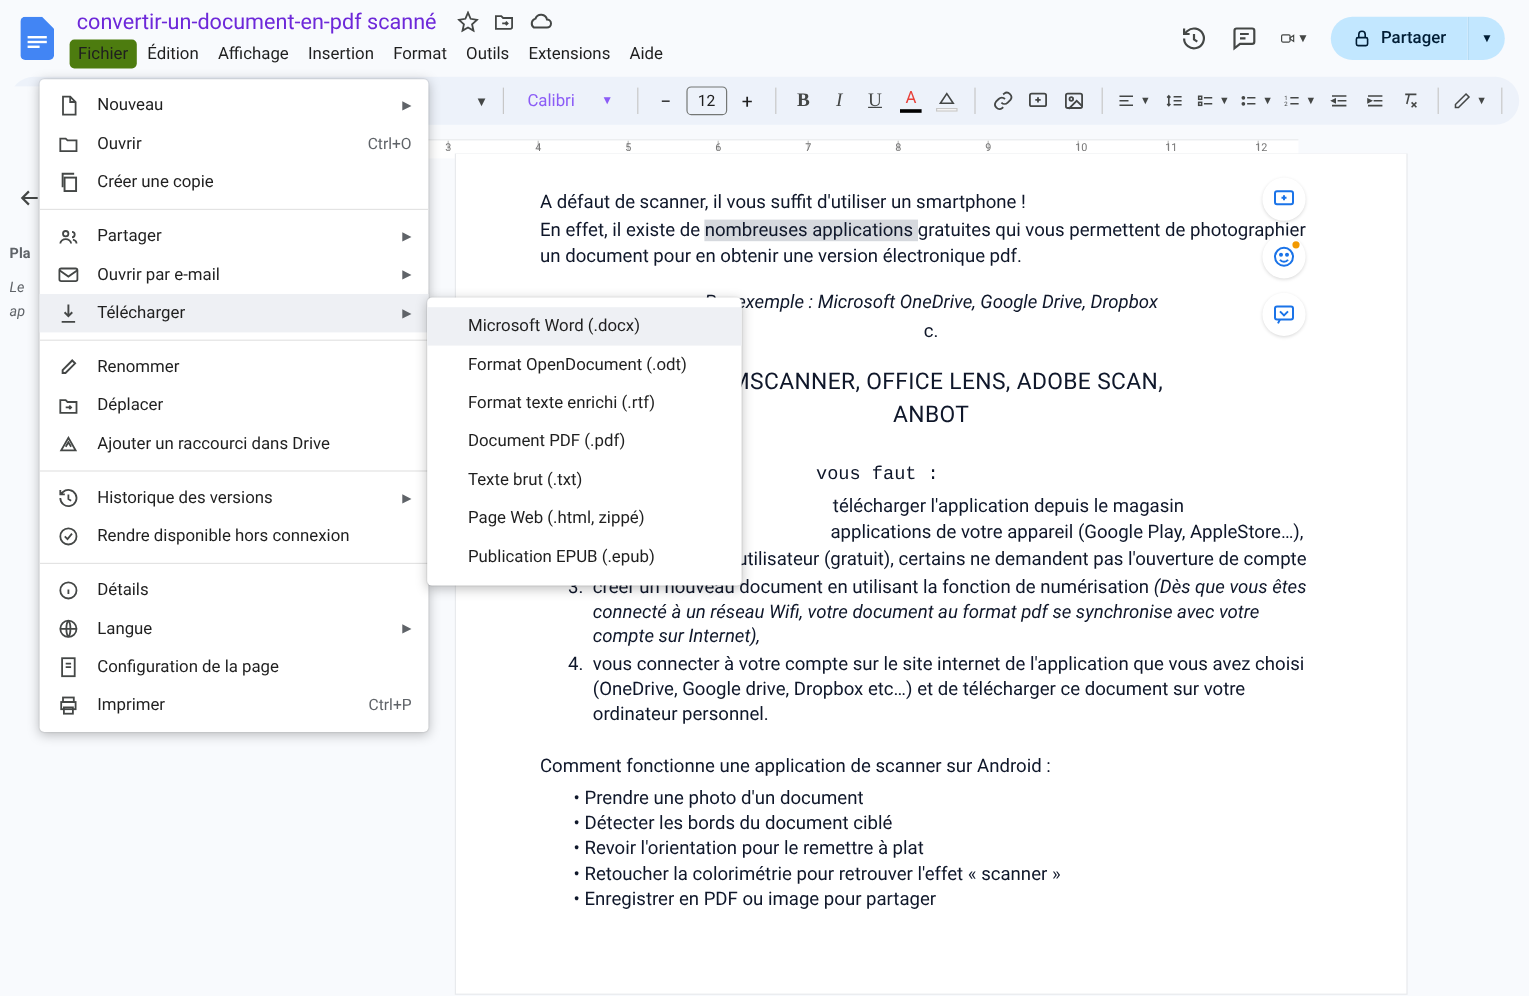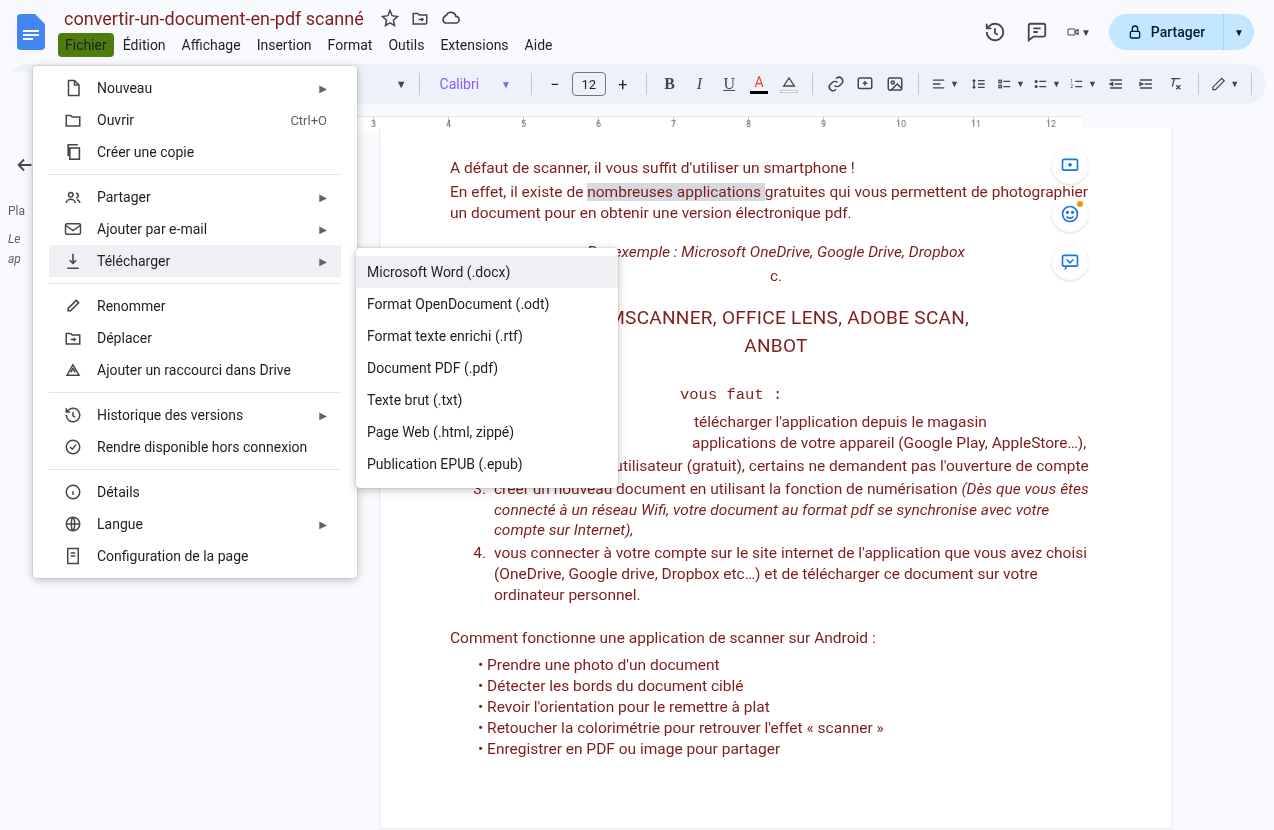--- a/index.html
+++ b/index.html
@@ -1,64 +1,64 @@
 <!DOCTYPE html>
 <html><head>
 <meta charset="utf-8">
 <style>
 * { margin:0; padding:0; box-sizing:border-box; font-family:"Google Sans",Roboto,Arial,sans-serif; }
 body { width:1274px; height:830px; background:#f8fafd; position:relative; overflow:hidden; color:#1f1f1f; }
 .top-bar { display:flex; align-items:center; height:64px; padding:8px 12px; gap:8px; position:relative; }
 .doc-logo { width:38px; height:38px; display:flex; align-items:center; justify-content:center; }
 .doc-title-area { display:flex; flex-direction:column; flex:1; gap:2px; }
 .title-row { display:flex; align-items:center; gap:10px; height:24px; }
-.doc-title { font-size:18px; color:#7f1d1d; padding:2px 6px; }
+.doc-title { font-size:18px; color:#6d28d9; padding:2px 6px; }
 .title-icon { width:20px; height:20px; color:#444746; display:flex; align-items:center; justify-content:center; }
 .menu-row { display:flex; gap:2px; height:26px; align-items:center; }
 .menu-item { font-size:14px; padding:4px 7px; border-radius:4px; cursor:pointer; color:#1f1f1f; }
 .menu-item.active { background:#4d7c0f; }
 .right-actions { display:flex; align-items:center; gap:18px; margin-right:8px; }
 .action-icon { width:24px; height:24px; color:#444746; display:flex; align-items:center; justify-content:center; cursor:pointer; }
 .share-btn-wrap { display:flex; align-items:center; }
 .share-btn { background:#c2e7ff; color:#001d35; display:flex; align-items:center; gap:8px; font-size:14px; font-weight:500; height:36px; padding:0 18px; border-radius:30px 0 0 30px; cursor:pointer; }
 .share-caret { background:#c2e7ff; height:36px; padding:0 10px; display:flex; align-items:center; border-radius:0 30px 30px 0; border-left:1px solid #a9d3ed; cursor:pointer; }
 .toolbar { background:#edf2fa; border-radius:24px; margin:0 8px; height:40px; display:flex; align-items:center; padding:0 10px; gap:8px; overflow:hidden; position:relative; }
 .tool-icon { width:28px; height:28px; display:flex; align-items:center; justify-content:center; color:#444746; cursor:pointer; border-radius:4px; }
 .tool-sep { width:1px; height:22px; background:#c7c7c7; margin:0 4px; }
 .font-sel { display:flex; align-items:center; gap:22px; font-size:14px; color:#8b5cf6; padding:0 8px; cursor:pointer; }
 .size-group { display:flex; align-items:center; gap:6px; }
 .size-box { border:1px solid #747775; border-radius:4px; width:34px; height:24px; display:flex; align-items:center; justify-content:center; font-size:13px; }
 .minus-plus { width:22px; height:22px; display:flex; align-items:center; justify-content:center; cursor:pointer; color:#1f1f1f; }
 .edit-caret { display:flex; align-items:center; gap:4px; cursor:pointer; }
 .left-strip { position:absolute; left:0; top:72px; bottom:0; width:48px; display:flex; flex-direction:column; align-items:center; gap:10px; padding-top:10px; background:#f8fafd; }
 .left-text { font-size:12px; color:#5f6368; padding:2px 4px; overflow:hidden; white-space:nowrap; width:40px; }
 .page-wrap { position:absolute; left:278px; top:128px; right:0; bottom:0; overflow:auto; }
-.page { background:#fff; width:792px; min-height:700px; margin:0 auto; padding:30px 70px 50px 70px; font-family:Calibri,Arial,sans-serif; font-size:15.5px; line-height:1.35; color:#7f1d1d; box-shadow:0 0 0 1px #e8eaed; position:relative; }
+.page { background:#fff; width:792px; min-height:700px; margin:0 auto; padding:30px 70px 50px 70px; font-family:Calibri,Arial,sans-serif; font-size:15.5px; line-height:1.35; color:#0f172a; box-shadow:0 0 0 1px #e8eaed; position:relative; }
 .page p { margin-bottom:3px; }
 .page .example { text-align:center; font-style:italic; margin-top:18px; }
 .page .big-center { text-align:center; font-weight:400; font-size:19px; margin-top:18px; letter-spacing:0.3px; }
 .page ol { margin-left:38px; margin-top:6px; }
 .page ol li { margin-bottom:2px; padding-left:4px; }
 .page ul.bullets { list-style:none; margin-left:28px; margin-top:6px; }
 .page ul.bullets li::before { content:"• "; }
 .highlight { background:#d6d9de; }
 .italic { font-style:italic; }
 .side-tools { position:absolute; right:186px; top:148px; display:flex; flex-direction:column; gap:12px; align-items:center; }
 .side-btn { width:36px; height:36px; background:#fff; border-radius:18px; display:flex; align-items:center; justify-content:center; box-shadow:0 1px 3px rgba(0,0,0,0.15); cursor:pointer; color:#444746; position:relative; }
 .emoji-dot { position:absolute; top:5px; right:5px; width:6px; height:6px; border-radius:50%; background:#f29900; }
 
-.dropdown { position:absolute; left:33px; top:66px; width:324px; background:#fff; border-radius:4px; box-shadow:0 2px 10px rgba(0,0,0,0.25),0 0 0 1px rgba(0,0,0,0.05); padding:6px 16px; z-index:30; }
+.dropdown { position:absolute; left:33px; top:66px; width:324px; background:#fff; border-radius:4px; box-shadow:0 2px 10px rgba(0,0,0,0.25),0 0 0 1px rgba(0,0,0,0.05); padding:6px 0; z-index:30; }
 .dd-row { display:flex; align-items:center; height:32px; padding:0 14px; font-size:14px; color:#1f1f1f; cursor:pointer; gap:14px; }
 .dd-icon { width:20px; height:20px; display:flex; align-items:center; justify-content:center; color:#444746; flex-shrink:0; }
 .dd-label { flex:1; }
 .dd-short { color:#5f6368; font-size:13px; }
 .dd-arrow { color:#5f6368; font-size:10px; }
 .dd-sep { height:1px; background:#e3e3e3; margin:6px 0; }
 .submenu { position:absolute; left:356px; top:248px; width:262px; background:#fff; border-radius:4px; box-shadow:0 2px 10px rgba(0,0,0,0.25),0 0 0 1px rgba(0,0,0,0.05); padding:8px 0; z-index:31; }
-.sub-row { height:32px; display:flex; align-items:center; padding:0 11px; font-size:14px; cursor:pointer; }
+.sub-row { height:32px; display:flex; align-items:center; padding:0 34px; font-size:14px; cursor:pointer; }
 .sub-row.hovered { background:#eef0f4; }
 .back-arrow { position:absolute; left:14px; top:154px; width:24px; height:24px; color:#444746; cursor:pointer; z-index:5; }
 .ruler { position:absolute; left:278px; right:192px; top:116px; height:16px; background:#fff; font-size:9px; color:#757575; display:flex; align-items:flex-start; overflow:hidden; border-top:1px solid #e8eaed; }
 .ruler-seg { position:relative; width:75px; flex-shrink:0; border-left:1px solid #c0c0c0; height:8px; }
 .ruler-seg span { position:absolute; top:2px; left:-3px; }
 .text-underline-a { position:relative; display:inline-flex; flex-direction:column; align-items:center; }
 .text-underline-a .bar { width:18px; height:3px; background:#000; margin-top:1px;}
 .highlight-tool .bar { background:#fff; border:1px solid #c7c7c7;}
 svg { display:block; }
 </style>
@@ -296,21 +296,21 @@
 
 </div>
 
 <span class="back-arrow">
     <svg width="22" height="22" viewBox="0 0 24 24" fill="none" stroke="#444746" stroke-width="2">
       <path d="M19 12H5M11 6l-6 6 6 6"></path>
     </svg>
   </span>
 <div class="left-strip">
   <div style="height:110px;"></div>
-  <span class="left-text" style="font-weight:400;">Pla</span>
+  <span class="left-text" style="font-weight:700;">Pla</span>
   <span class="left-text" style="font-style:italic;">Le</span>
   <span class="left-text" style="font-style:italic;margin-top:-8px;">ap</span>
 </div>
 
 <div class="page-wrap">
   <div class="page">
     <p>A défaut de scanner, il vous suffit d'utiliser un smartphone !</p>
     <p><span>En effet, il existe de </span><span class="highlight">nombreuses applications </span><span>gratuites qui vous permettent de photographier un document pour en obtenir une version électronique pdf.</span></p>
     <p class="example">Par exemple : Microsoft OneDrive, Google Drive, Dropbox</p>
     <p style="text-align:center;">c.</p>
@@ -399,21 +399,21 @@
       <span class="dd-label">Partager</span>
       <span class="dd-arrow">▶</span>
     </div>
   <div class="dd-row">
       <span class="dd-icon">
         <svg width="18" height="14" viewBox="0 0 24 18" fill="none" stroke="#444746" stroke-width="2">
           <rect x="2" y="2" width="20" height="14" rx="2"></rect>
           <path d="M2 4l10 7 10-7"></path>
         </svg>
       </span>
-      <span class="dd-label">Ajouter par e-mail</span>
+      <span class="dd-label">Ouvrir par e-mail</span>
       <span class="dd-arrow">▶</span>
     </div>
   <div class="dd-row" style="background:#eef0f4;">
       <span class="dd-icon">
         <svg width="16" height="18" viewBox="0 0 20 22" fill="none" stroke="#444746" stroke-width="2">
           <path d="M10 2v12M6 10l4 4 4-4M3 20h14"></path>
         </svg>
       </span>
       <span class="dd-label">Télécharger</span>
       <span class="dd-arrow">▶</span>
@@ -485,20 +485,31 @@
       <span class="dd-arrow">▶</span>
     </div>
   <div class="dd-row">
       <span class="dd-icon">
         <svg width="16" height="18" viewBox="0 0 20 24" fill="none" stroke="#444746" stroke-width="2">
           <rect x="3" y="2" width="14" height="20"></rect>
           <path d="M7 8h6M7 12h6"></path>
         </svg>
       </span>
       <span class="dd-label">Configuration de la page</span>
+    </div>
+  <div class="dd-row">
+      <span class="dd-icon">
+        <svg width="18" height="18" viewBox="0 0 24 24" fill="none" stroke="#444746" stroke-width="2">
+          <rect x="6" y="3" width="12" height="5"></rect>
+          <rect x="4" y="8" width="16" height="8"></rect>
+          <rect x="7" y="14" width="10" height="7"></rect>
+        </svg>
+      </span>
+      <span class="dd-label">Imprimer</span>
+      <span class="dd-short">Ctrl+P</span>
     </div>
 </div>
 
 <div class="submenu">
   <div class="sub-row hovered">Microsoft Word (.docx)</div>
   <div class="sub-row">Format OpenDocument (.odt)</div>
   <div class="sub-row">Format texte enrichi (.rtf)</div>
   <div class="sub-row">Document PDF (.pdf)</div>
   <div class="sub-row">Texte brut (.txt)</div>
   <div class="sub-row">Page Web (.html, zippé)</div>

